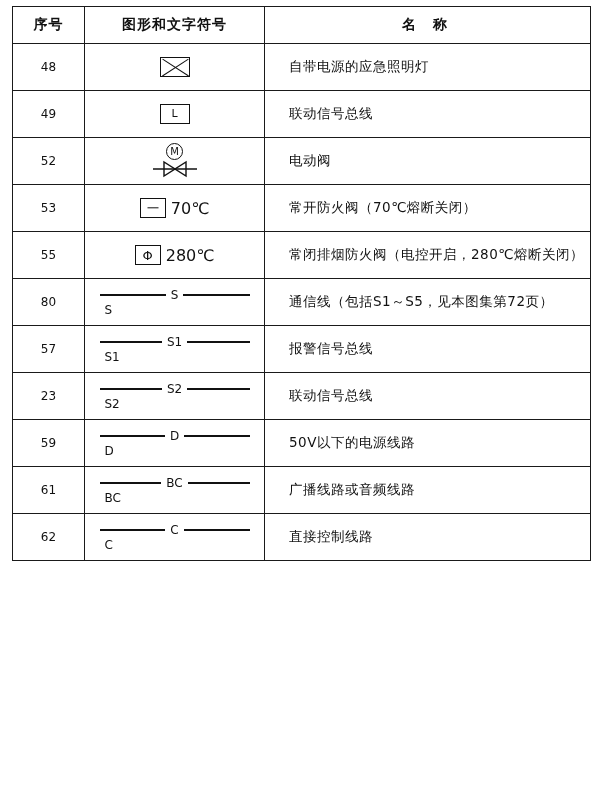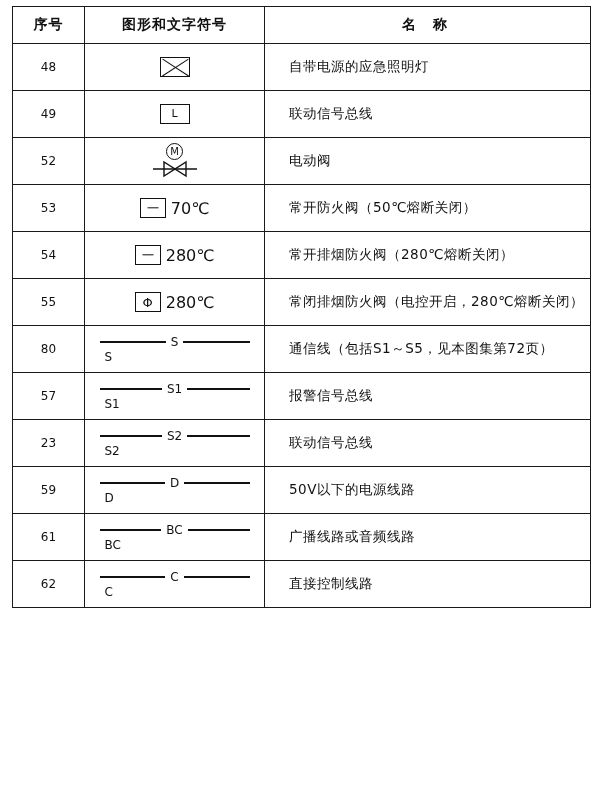--- a/index.html
+++ b/index.html
@@ -240,35 +240,23 @@
       <tr>
         <td class="num">53</td>
         <td class="sym">
           <div class="sym-wrap">
             <span class="sq circ-sym">
               <span class="dash-mark"></span>
             </span>
             <span class="sym-label">70℃</span>
           </div>
         </td>
-        <td class="name">常开防火阀（50℃熔断关闭）</td>
-      </tr>
-
-      <tr>
-        <td class="num">54</td>
-        <td class="sym">
-          <div class="sym-wrap">
-            <span class="sq circ-sym">
-              <span class="dash-mark"></span>
-            </span>
-            <span class="sym-label">280℃</span>
-          </div>
-        </td>
-        <td class="name">常开排烟防火阀（280℃熔断关闭）</td>
-      </tr>
+        <td class="name">常开防火阀（70℃熔断关闭）</td>
+      </tr>
+
 
       <tr>
         <td class="num">55</td>
         <td class="sym">
           <div class="sym-wrap">
             <span class="sq circ-sym">
               <span class="phi-mark">Φ</span>
             </span>
             <span class="sym-label">280℃</span>
           </div>

